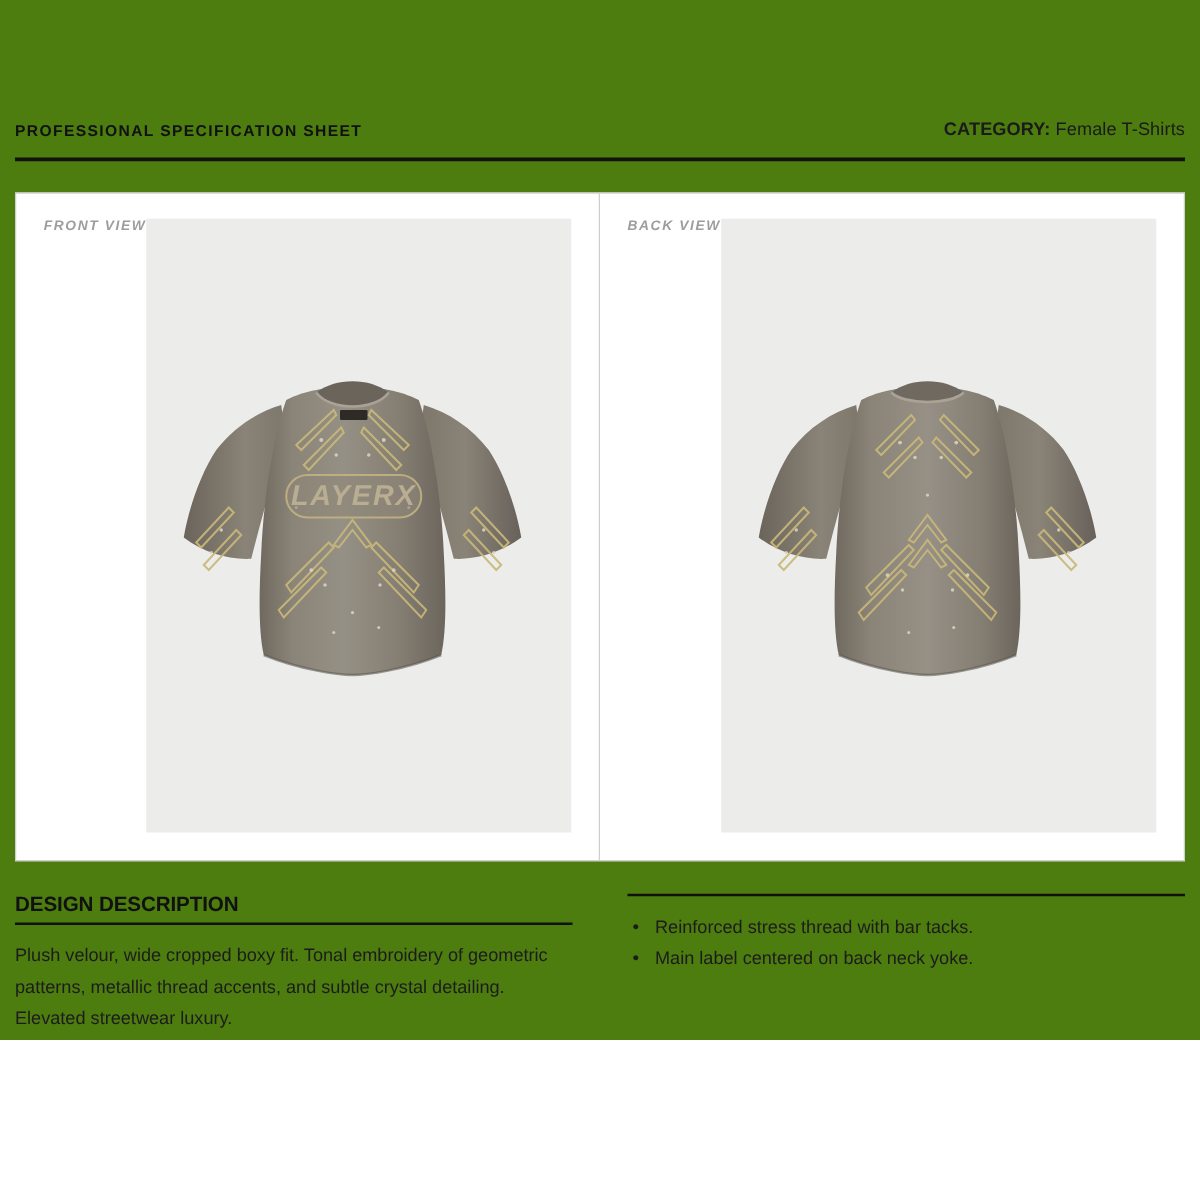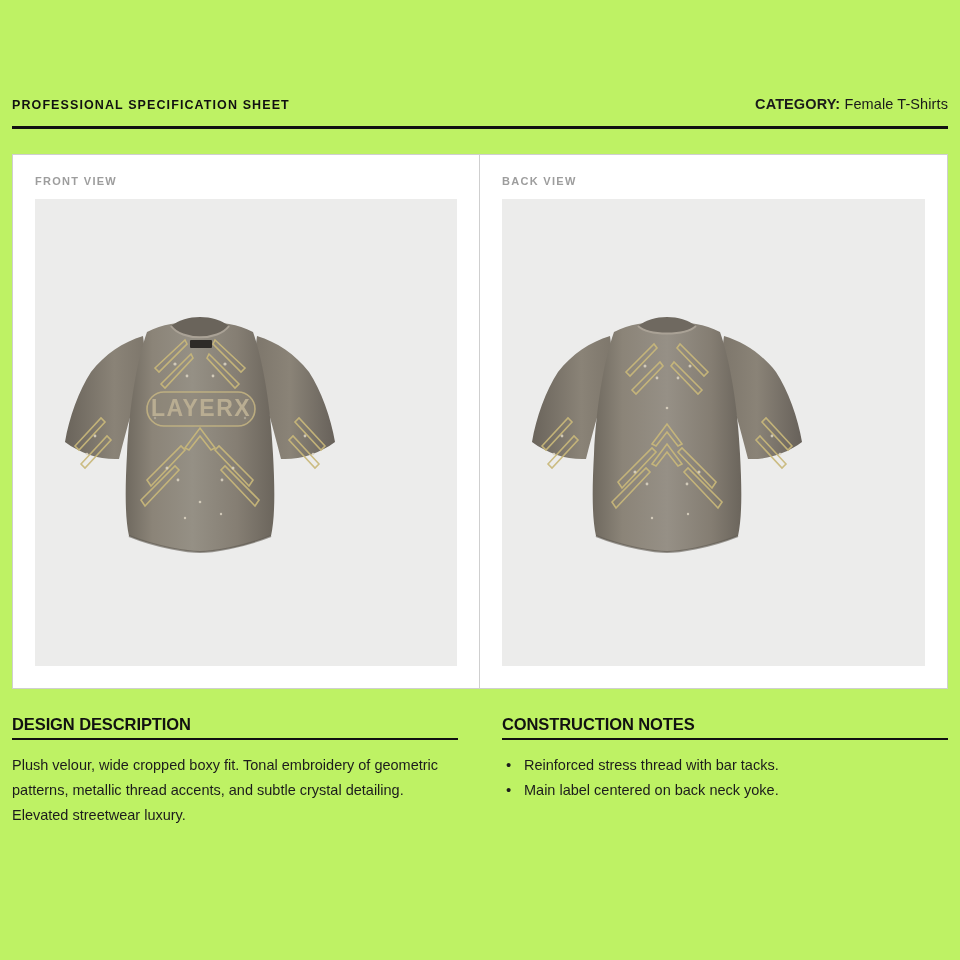--- a/index.html
+++ b/index.html
@@ -8,22 +8,22 @@
     padding: 0;
     width: 960px;
     height: 960px;
     background: #ffffff;
     font-family: "Liberation Sans", sans-serif;
     -webkit-font-smoothing: antialiased;
   }
   .sheet {
     position: relative;
     width: 960px;
-    height: 960px;
-    background: #bef264;
+    height: 832px;
+    background: #4d7c0f;
     padding: 0 12px;
   }
 
   
   .header-row {
     display: flex;
     align-items: flex-end;
     justify-content: space-between;
     padding: 96px 0 10px 0;
   }
@@ -54,21 +54,22 @@
     margin-top: 25px;
     border: 1px solid #cfcfcf;
     display: flex;
     height: 535px;
     background: #ffffff;
   }
   .view-col {
     flex: 1 1 50%;
     padding: 20px 22px 22px 22px;
     display: flex;
-    flex-direction: column;
+    flex-direction: row;
+    font-style: italic;
   }
   .view-col.left {
     border-right: 1px solid #cfcfcf;
   }
   .view-label {
     font-size: 11px;
     font-weight: 700;
     letter-spacing: 1.3px;
     color: #9d9d9d;
     text-transform: uppercase;
@@ -311,21 +312,20 @@
 
   <div class="bottom-row">
 
     <div class="bottom-col">
       <div class="section-title">DESIGN DESCRIPTION</div>
       <div class="section-rule"></div>
       <div class="desc-text">Plush velour, wide cropped boxy fit. Tonal embroidery of geometric patterns, metallic thread accents, and subtle crystal detailing. Elevated streetwear luxury.</div>
     </div>
 
     <div class="bottom-col">
-      <div class="section-title">CONSTRUCTION NOTES</div>
       <div class="section-rule"></div>
       <ul class="notes">
         <li>Reinforced stress thread with bar tacks.</li>
         <li>Main label centered on back neck yoke.</li>
       </ul>
     </div>
 
   </div>
 
 </div>

